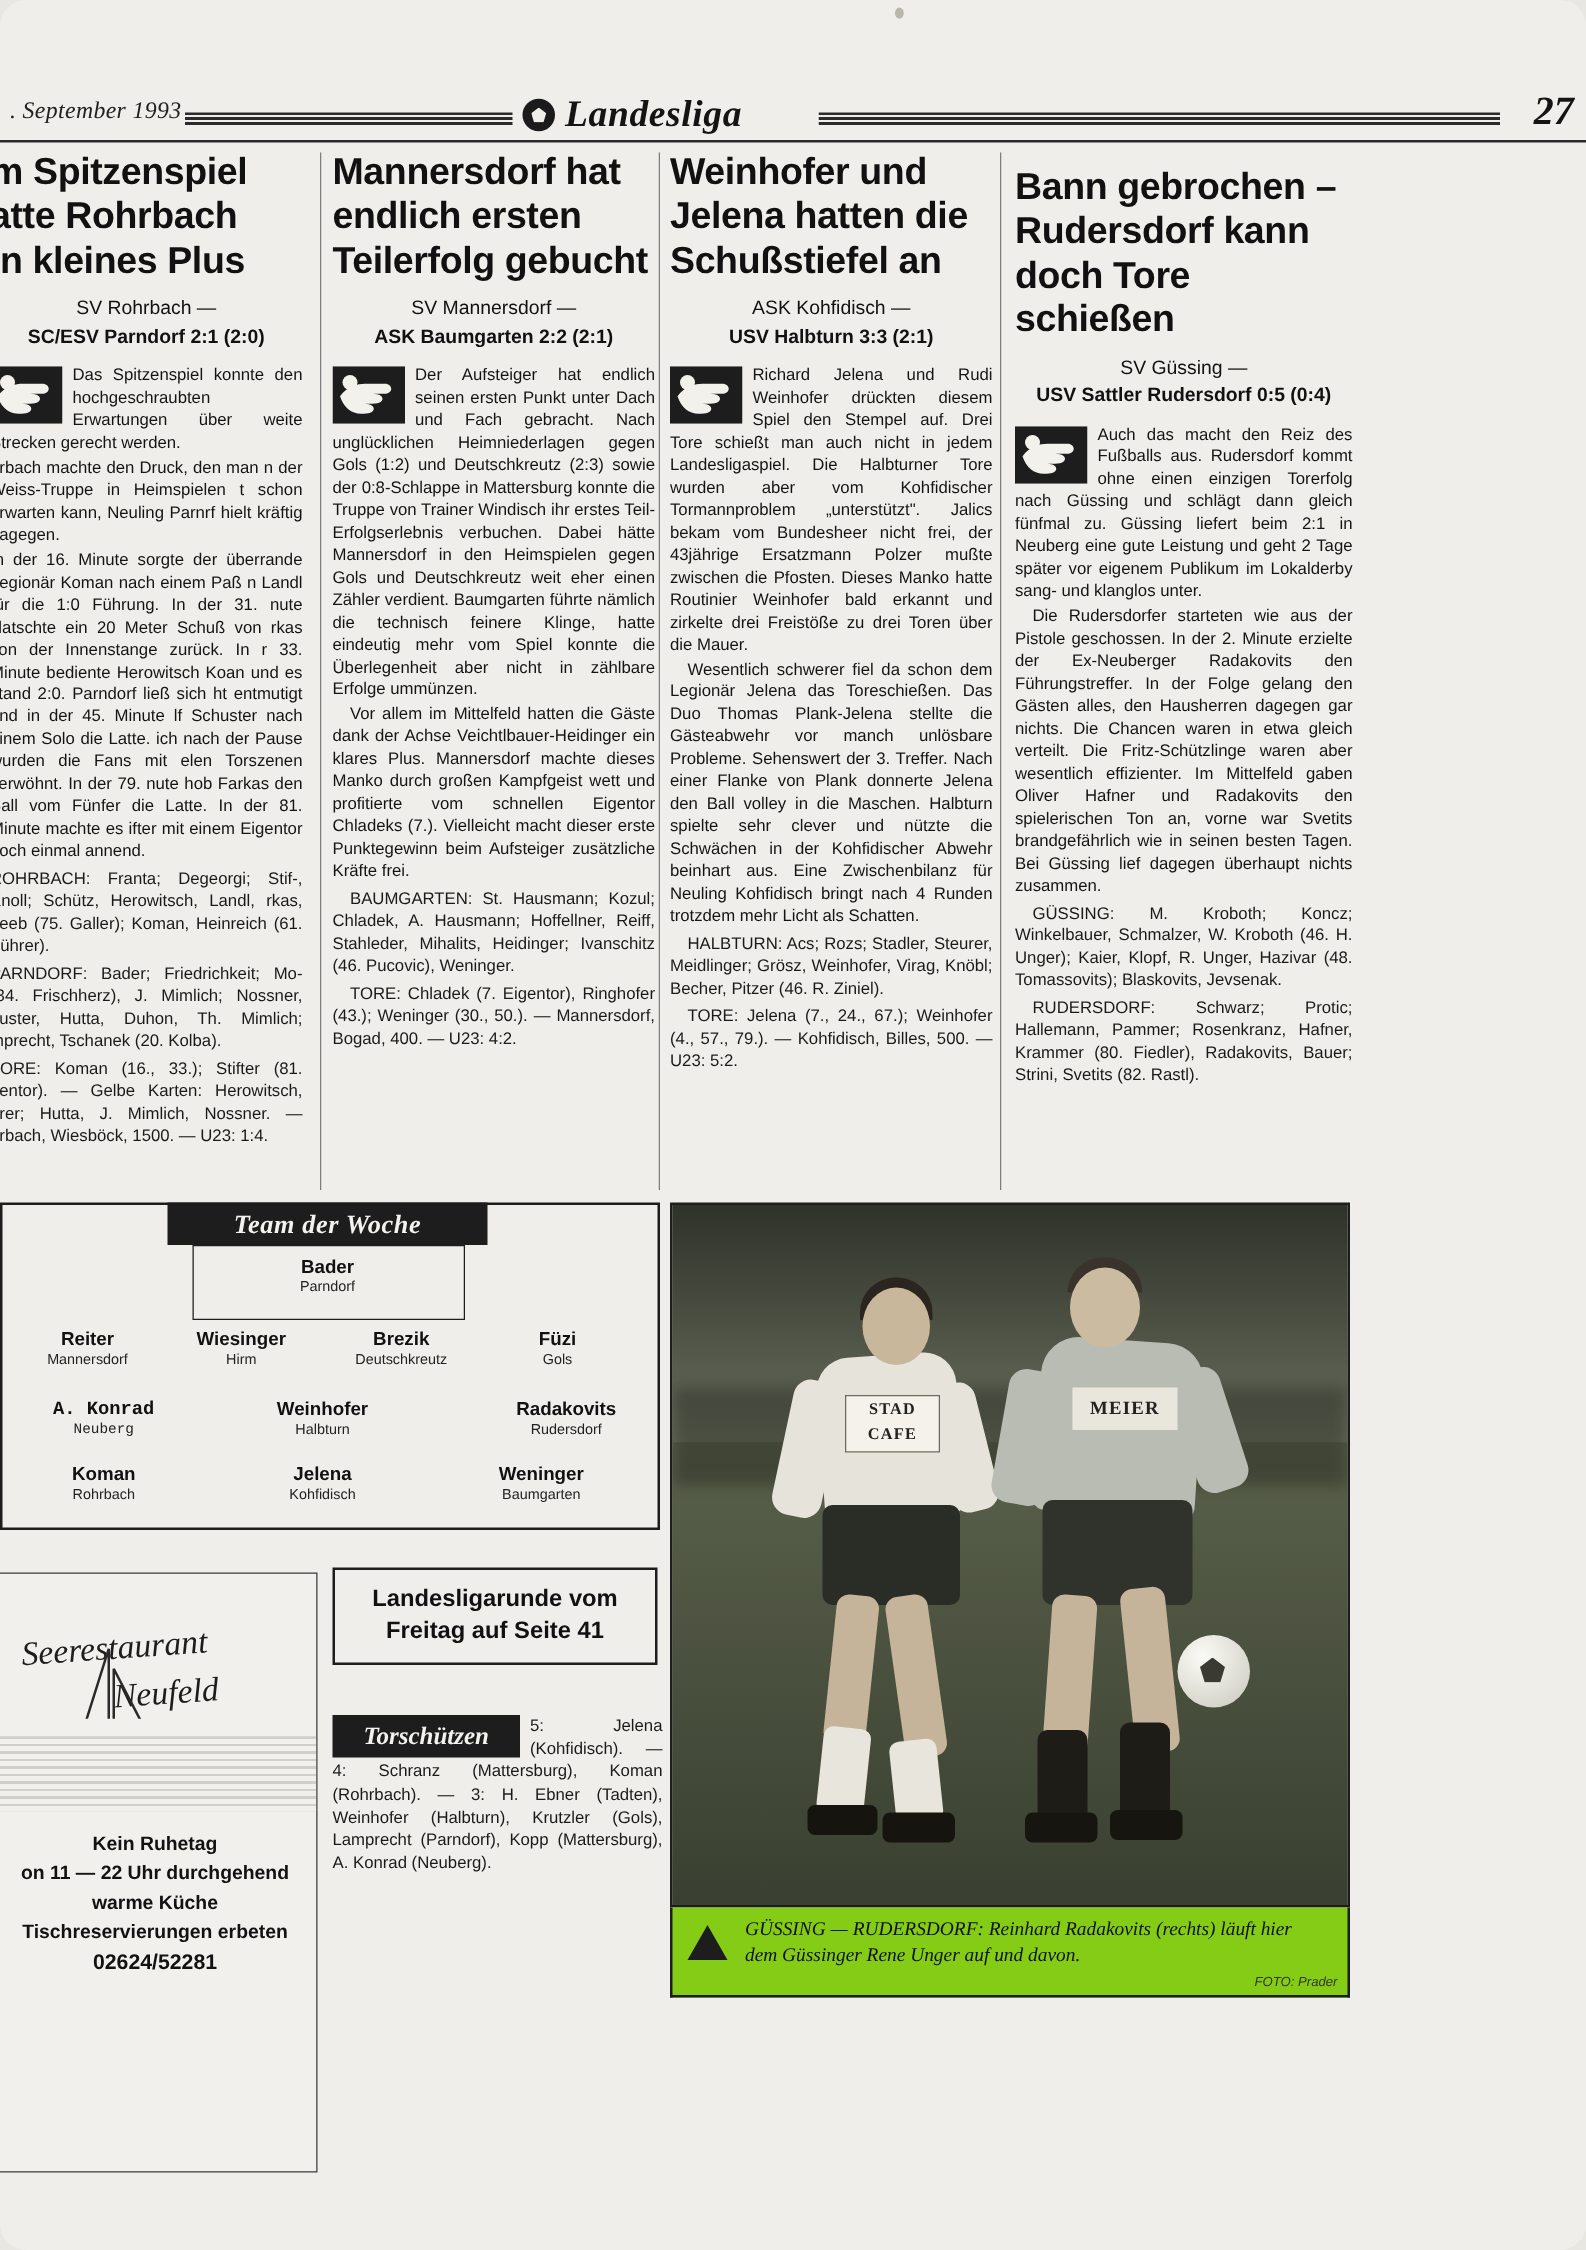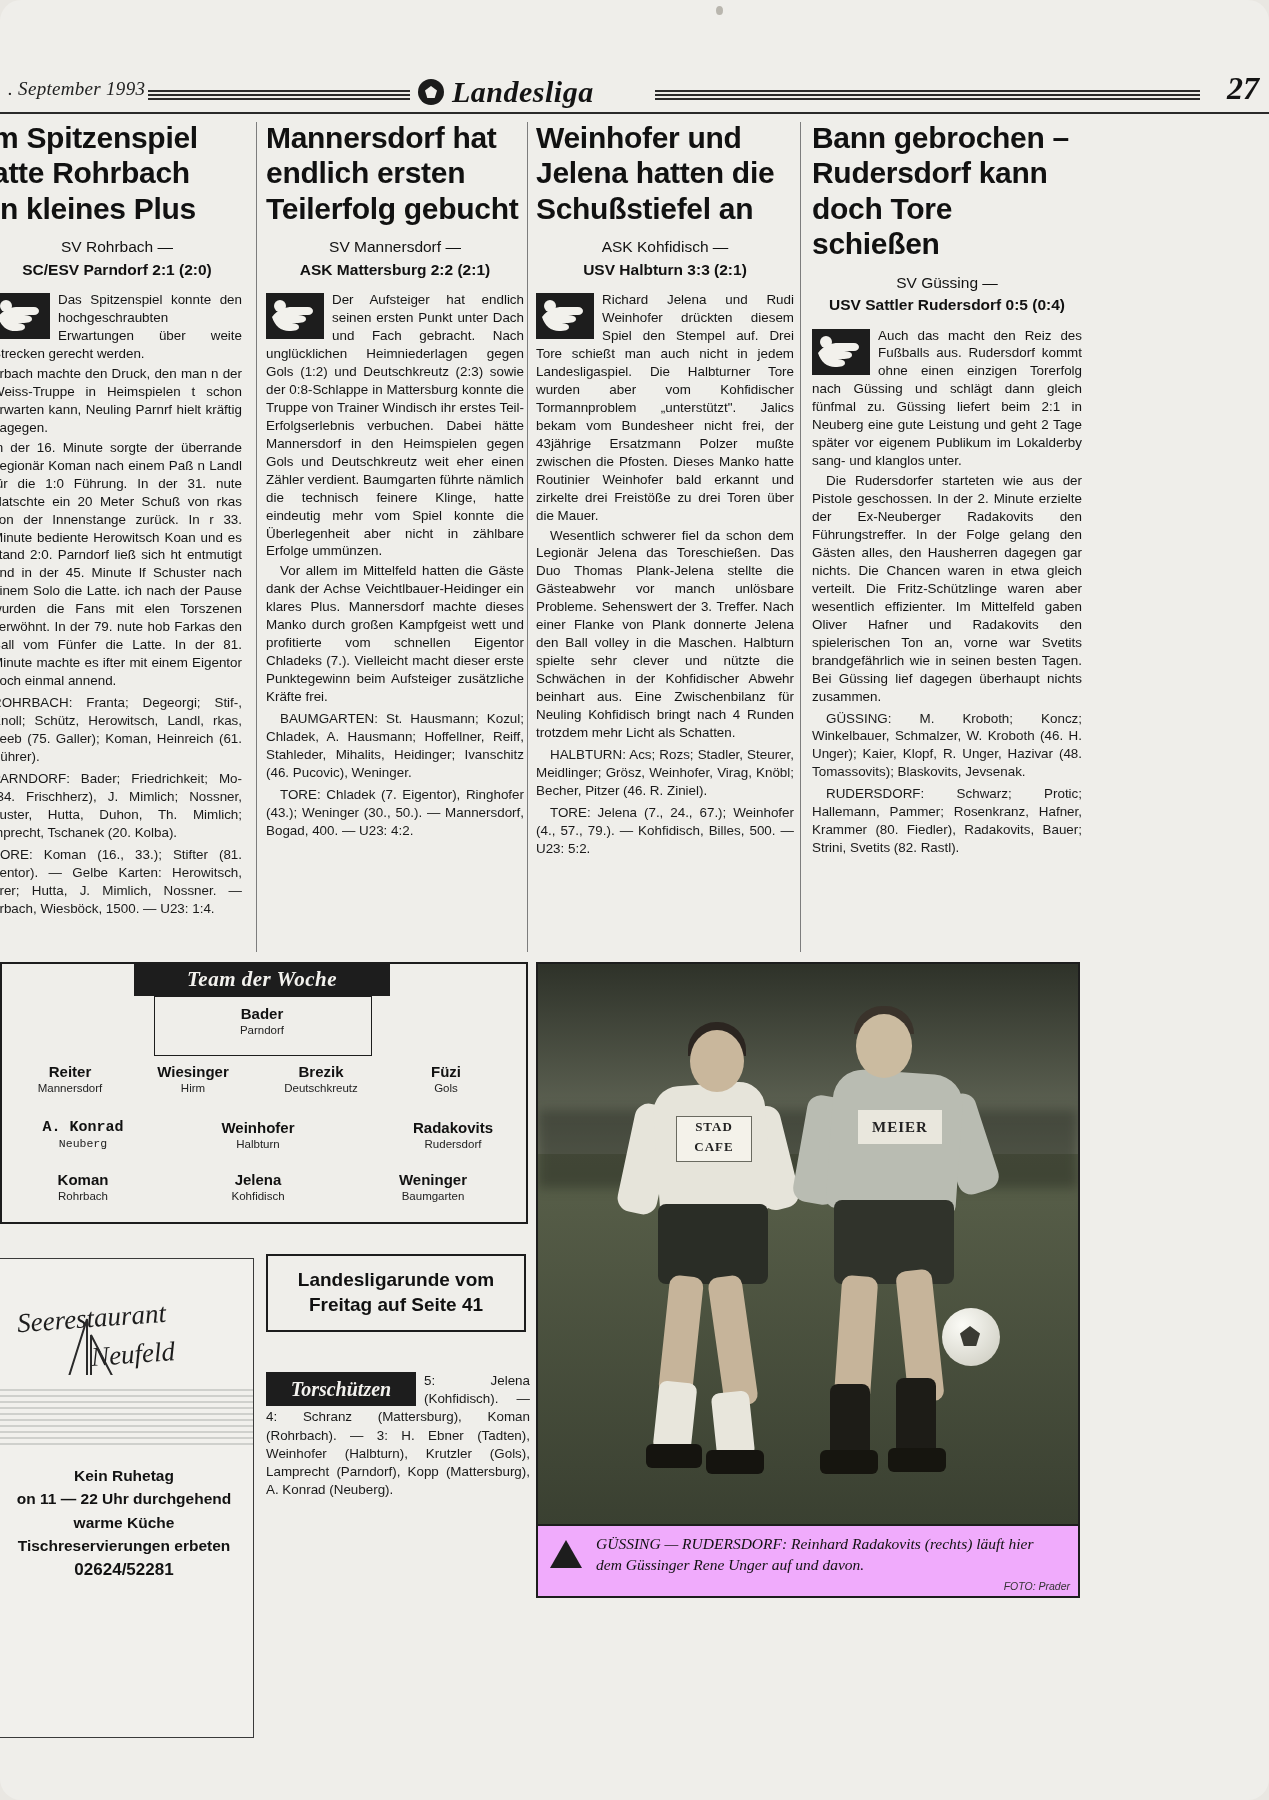--- a/index.html
+++ b/index.html
@@ -205,21 +205,21 @@
   .p2-arm2{left:408px;top:130px;width:42px;height:100px;background:#b9bcb2;transform:rotate(-18deg);border-radius:14px;}
   .p2-logo{left:320px;top:146px;width:84px;height:34px;background:#e9e7dd;}
   .p2-logo span{display:block;text-align:center;font-family:"Liberation Serif",serif;
     font-size:15px;font-weight:bold;color:#222;line-height:34px;letter-spacing:1px;}
   .ball2{position:absolute;left:404px;top:344px;width:58px;height:58px;border-radius:50%;
     background:radial-gradient(circle at 35% 30%,#fbfbf6,#c9c8bc);}
   .ball2:after{content:"";position:absolute;left:18px;top:18px;width:20px;height:20px;
     background:#3a3a33;clip-path:polygon(50% 0,100% 38%,81% 100%,19% 100%,0 38%);}
   .caption{
     position:absolute;left:536px;top:1526px;width:540px;height:70px;
-    border:2px solid #1d1d1d;border-top:none;background:#f0abfc;
+    border:2px solid #1d1d1d;border-top:none;background:#84cc16;
   }
   .cap-tri{
     position:absolute;left:12px;top:14px;width:0;height:0;
     border-left:16px solid transparent;border-right:16px solid transparent;
     border-bottom:28px solid #1d1d1d;
   }
   .cap-txt{
     position:absolute;left:58px;top:8px;width:460px;
     font-family:"Liberation Serif", serif;font-style:italic;font-size:15.5px;line-height:1.35;color:#111;
   }
@@ -279,21 +279,21 @@
       <div class="lineup">PARNDORF: Bader; Friedrichkeit; Mo- (34. Frischherz), J. Mimlich; Nossner, huster, Hutta, Duhon, Th. Mimlich; mprecht, Tschanek (20. Kolba).</div>
       <div class="lineup">TORE: Koman (16., 33.); Stifter (81. gentor). — Gelbe Karten: Herowitsch, hrer; Hutta, J. Mimlich, Nossner. — hrbach, Wiesböck, 1500. — U23: 1:4.</div>
     </div>
 
     <div class="col c2">
       <h2 class="headline" style="white-space:pre-line;">Mannersdorf hat
 endlich ersten
 Teilerfolg gebucht</h2>
       <div class="matchline">
         <div>SV Mannersdorf —</div>
-        <div class="b">ASK Mattersburg 2:2 (2:1)</div>
+        <div class="b">ASK Baumgarten 2:2 (2:1)</div>
       </div>
       <div class="body">
         <div class="hand">
           <svg width="58" height="46" viewBox="0 0 58 46">
               <rect x="0" y="0" width="58" height="46" fill="#1d1d1d"></rect>
               <path d="M6 24c6-8 14-10 20-10h16c3 0 5 2 5 4s-2 4-5 4H30c6 0 10 1 10 4s-4 4-10 4h-6c5 0 9 1 9 4s-4 4-10 4c-8 0-14-5-17-14z" fill="#f2f1ec"></path>
               <circle cx="14" cy="13" r="6" fill="#f2f1ec"></circle>
             </svg>
         </div>
         <p class="noind">Der Aufsteiger hat endlich seinen ersten Punkt unter Dach und Fach gebracht. Nach unglücklichen Heimniederlagen gegen Gols (1:2) und Deutschkreutz (2:3) sowie der 0:8-Schlappe in Mattersburg konnte die Truppe von Trainer Windisch ihr erstes Teil-Erfolgserlebnis verbuchen. Dabei hätte Mannersdorf in den Heimspielen gegen Gols und Deutschkreutz weit eher einen Zähler verdient. Baumgarten führte nämlich die technisch feinere Klinge, hatte eindeutig mehr vom Spiel konnte die Überlegenheit aber nicht in zählbare Erfolge ummünzen.</p>
@@ -320,21 +320,21 @@
             </svg>
         </div>
         <p class="noind">Richard Jelena und Rudi Weinhofer drückten diesem Spiel den Stempel auf. Drei Tore schießt man auch nicht in jedem Landesligaspiel. Die Halbturner Tore wurden aber vom Kohfidischer Tormannproblem „unterstützt". Jalics bekam vom Bundesheer nicht frei, der 43jährige Ersatzmann Polzer mußte zwischen die Pfosten. Dieses Manko hatte Routinier Weinhofer bald erkannt und zirkelte drei Freistöße zu drei Toren über die Mauer.</p>
         <p>Wesentlich schwerer fiel da schon dem Legionär Jelena das Toreschießen. Das Duo Thomas Plank-Jelena stellte die Gästeabwehr vor manch unlösbare Probleme. Sehenswert der 3. Treffer. Nach einer Flanke von Plank donnerte Jelena den Ball volley in die Maschen. Halbturn spielte sehr clever und nützte die Schwächen in der Kohfidischer Abwehr beinhart aus. Eine Zwischenbilanz für Neuling Kohfidisch bringt nach 4 Runden trotzdem mehr Licht als Schatten.</p>
       </div>
       <div class="lineup" style="text-indent:14px">HALBTURN: Acs; Rozs; Stadler, Steurer, Meidlinger; Grösz, Weinhofer, Virag, Knöbl; Becher, Pitzer (46. R. Ziniel).</div>
       <div class="lineup" style="text-indent:14px">TORE: Jelena (7., 24., 67.); Weinhofer (4., 57., 79.). — Kohfidisch, Billes, 500. — U23: 5:2.</div>
     </div>
 
     <div class="col c4">
-      <h2 class="headline" style="white-space:pre-line;">Bann gebrochen –
+      <h2 class="headline" style="white-space:pre-line;margin-top:12px;">Bann gebrochen –
 Rudersdorf kann
 doch Tore schießen</h2>
       <div class="matchline">
         <div>SV Güssing —</div>
         <div class="b">USV Sattler Rudersdorf 0:5 (0:4)</div>
       </div>
       <div class="body">
         <div class="hand">
           <svg width="58" height="46" viewBox="0 0 58 46">
               <rect x="0" y="0" width="58" height="46" fill="#1d1d1d"></rect>

